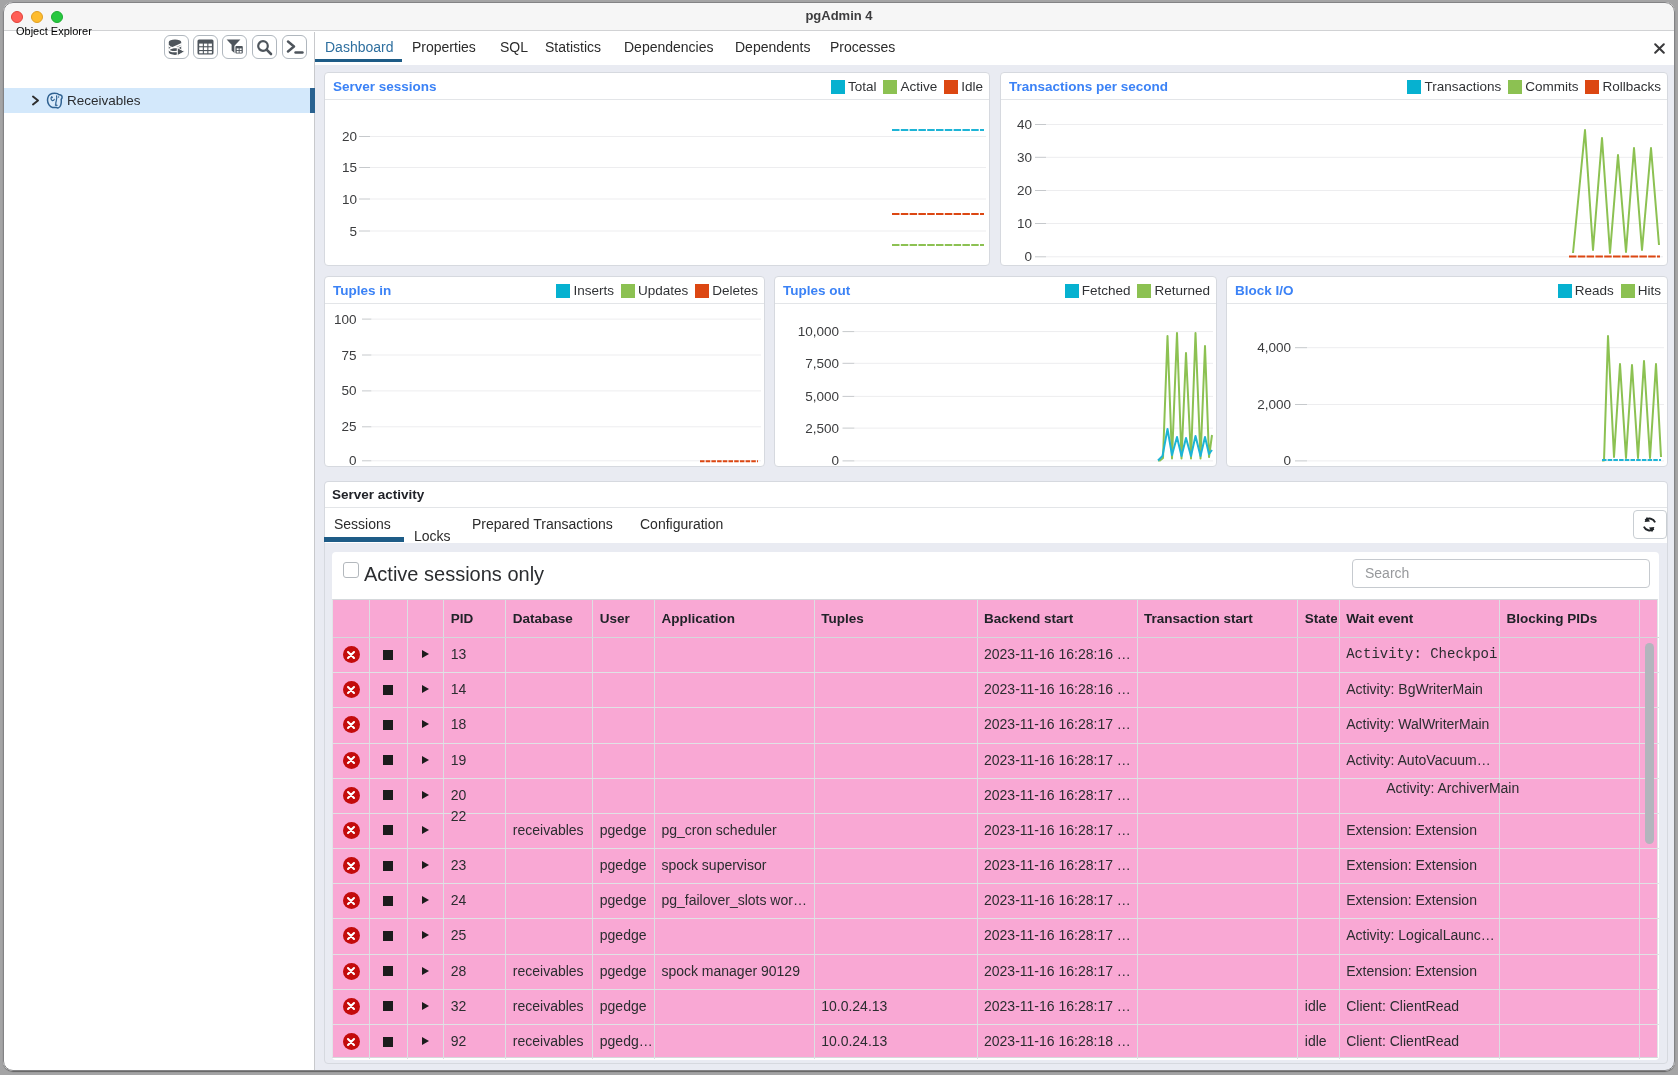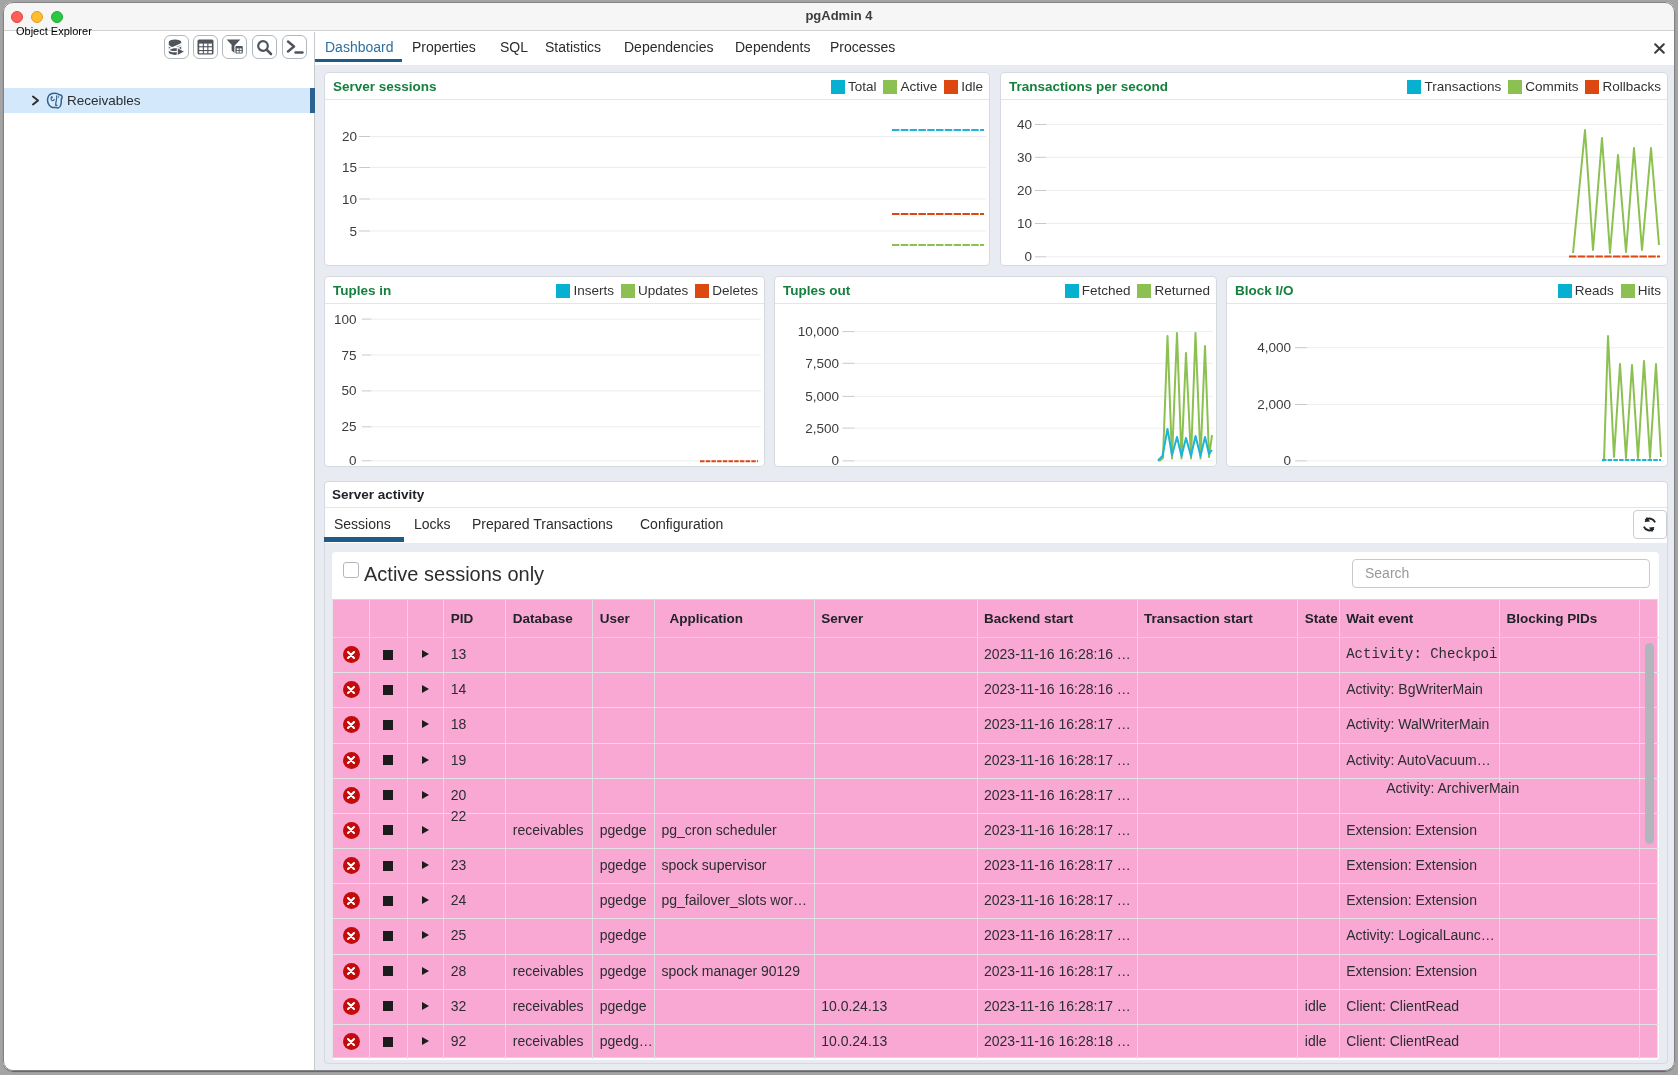--- a/index.html
+++ b/index.html
@@ -20,21 +20,21 @@
 .trow { position:absolute; left:0; width:315px; height:25px; font-size:13.5px; }
 
 #main { position:absolute; left:315px; top:32px; width:1363px; height:1040px; background:#e9ebf2; }
 #tabbar { position:absolute; left:315px; top:32px; width:1363px; height:33px; background:#fff; }
 .tab { position:absolute; top:32px; height:33px; line-height:31px; font-size:14px; color:#2b2b2b; }
 .tabactive { color:#2e6f9f; }
 #tabline { position:absolute; left:315px;  top:59px; width:87px; height:3px; background:#1e5c87; }
 
 .panel { position:absolute; background:#fff; border:1px solid #d6d9df; border-radius:4px; }
 .phead { position:absolute; left:0; top:0; right:0; height:27px; border-bottom:1px solid #e3e5e8; }
-.ptitle { position:absolute; left:8px; top:0; line-height:27px; font-weight:bold; font-size:13.5px; color:#15803d; }
+.ptitle { position:absolute; left:8px; top:0; line-height:27px; font-weight:bold; font-size:13.5px; color:#3b82f6; }
 .legend { position:absolute; right:6px; top:0; height:27px; display:flex; align-items:center; font-size:13.5px; color:#303235; }
 .lsq { display:inline-block; width:14px; height:14px; margin-right:3px; }
 .lgap { margin-left:7px; }
 svg.chart { position:absolute; }
 
 .satab { position:absolute; top:507px; height:36px; line-height:34px; font-size:14px; color:#2b2b2b; }
 
 #grid { position:absolute; left:332px; top:599px; width:1326px; background:#f9a8d4; font-size:14px; }
 .hcell { position:absolute; font-weight:bold; font-size:13.5px; line-height:37px; color:#212329; white-space:nowrap; overflow:hidden; }
 .cell { position:absolute; line-height:35px; color:#2b2d30; white-space:nowrap; overflow:hidden; }
@@ -286,21 +286,21 @@
       <polyline points="375,155.5 377,155.5 381,31 387,152 393,59 399,153 405,60 411,153 417,56 423,153 429,59 434,152" fill="none" stroke="#8cc152" stroke-width="2" stroke-linejoin="round"></polyline>
       <path d="M375 155H434" fill="none" stroke="#1db4d6" stroke-width="2" stroke-dasharray="4.5,1.2"></path>
     </svg>
   </div>
 
   <div class="panel" style="left:324px;top:481px;width:1344px;height:583px;background:#e9ebf2;"></div>
   <div class="abs" style="left:325px;top:482px;width:1342px;height:26px;background:#fff;border-bottom:1px solid #e3e5e8;border-radius:4px 4px 0 0;"></div>
   <div class="abs" style="left:332px;top:482px;line-height:26px;font-weight:bold;font-size:13.5px;color:#212329;">Server activity</div>
   <div class="abs" style="left:325px;top:508px;width:1342px;height:35px;background:#fff;"></div>
   <div class="satab tabactive" style="left:324px;padding:0 10px;">Sessions</div>
-  <div class="satab" style="left:404px;padding:0 10px;">Locks</div>
+  <div class="satab" style="left:404px;padding:12px 10px;">Locks</div>
   <div class="satab" style="left:462px;padding:0 10px;">Prepared Transactions</div>
   <div class="satab" style="left:630px;padding:0 10px;">Configuration</div>
   <div class="abs" style="left:324px;top:537px;width:80px;height:5px;background:#1e5c87;"></div>
   <div class="abs" style="left:1633px;top:510px;width:34px;height:29px;border:1px solid #c9ced3;border-radius:4px;background:#fff;"></div>
   <svg class="abs" style="left:1641px;top:516px;" width="17" height="17" viewBox="0 0 17 17">
         <g fill="none" stroke="#212529" stroke-width="1.9">
           <path d="M14.1 6.4 A6.1 6.1 0 0 0 4.3 4.2"></path>
           <path d="M2.9 10.6 A6.1 6.1 0 0 0 12.7 12.8"></path>
         </g>
         <path d="M5.9 0.8 L3.6 5.9 L9.0 5.4 Z" fill="#212529"></path>
@@ -332,22 +332,22 @@
     <div class="hline" style="left:0;top:212.9px;width:1326px;"></div>
     <div class="hline" style="left:0;top:248.0px;width:1326px;"></div>
     <div class="hline" style="left:0;top:283.2px;width:1326px;"></div>
     <div class="hline" style="left:0;top:318.4px;width:1326px;"></div>
     <div class="hline" style="left:0;top:353.5px;width:1326px;"></div>
     <div class="hline" style="left:0;top:388.7px;width:1326px;"></div>
     <div class="hline" style="left:0;top:423.9px;width:1326px;"></div>
     <div class="hcell" style="left:117.7px;top:0;width:53.1px;">PID</div>
     <div class="hcell" style="left:179.8px;top:0;width:78.0px;">Database</div>
     <div class="hcell" style="left:266.8px;top:0;width:52.6px;">User</div>
-    <div class="hcell" style="left:328.4px;top:0;width:150.8px;margin-left:8px;">Application</div>
-    <div class="hcell" style="left:488.2px;top:0;width:153.8px;">Server</div>
+    <div class="hcell" style="left:328.4px;top:0;width:150.8px;">Application</div>
+    <div class="hcell" style="left:488.2px;top:0;width:153.8px;">Tuples</div>
     <div class="hcell" style="left:651.0px;top:0;width:151.0px;">Backend start</div>
     <div class="hcell" style="left:811.0px;top:0;width:151.8px;">Transaction start</div>
     <div class="hcell" style="left:971.8px;top:0;width:32.4px;">State</div>
     <div class="hcell" style="left:1013.2px;top:0;width:151.2px;">Wait event</div>
     <div class="hcell" style="left:1173.4px;top:0;width:131.1px;">Blocking PIDs</div>
     <div class="xicon" style="left:9.7px;top:46.1px;"></div>
     <svg class="abs" style="left:13.2px;top:49.6px;" width="10" height="10" viewBox="0 0 10 10">
           <path d="M2 2 L8 8 M8 2 L2 8" stroke="#fff" stroke-width="2.1" stroke-linecap="round"></path>
         </svg>
     <div class="sicon" style="left:50.3px;top:49.6px;"></div>

